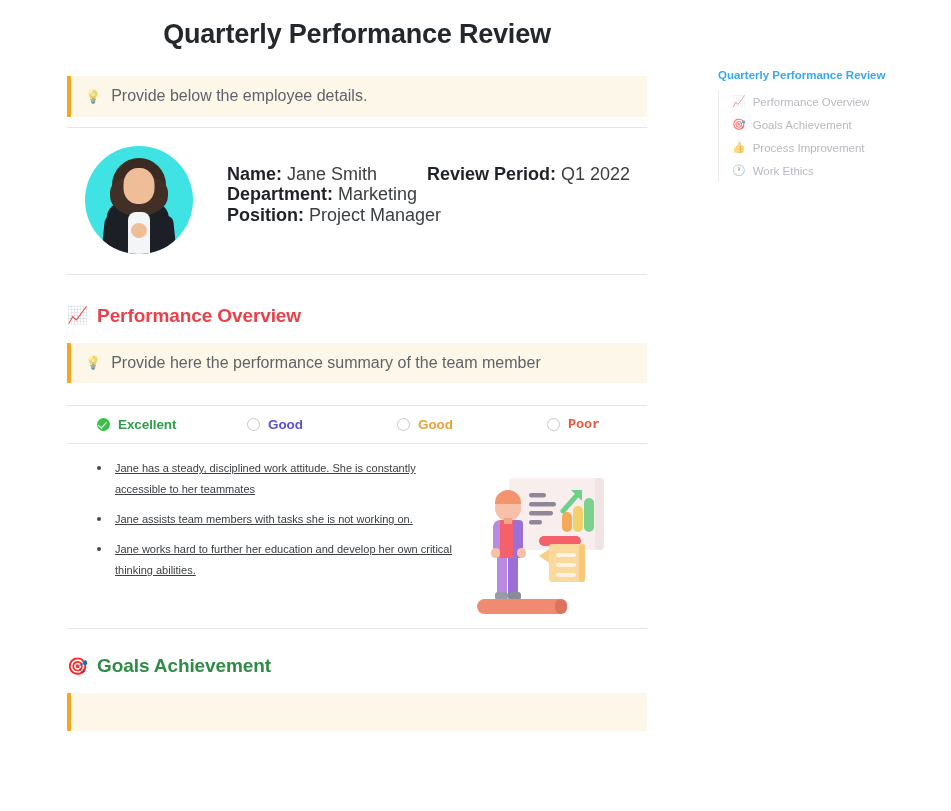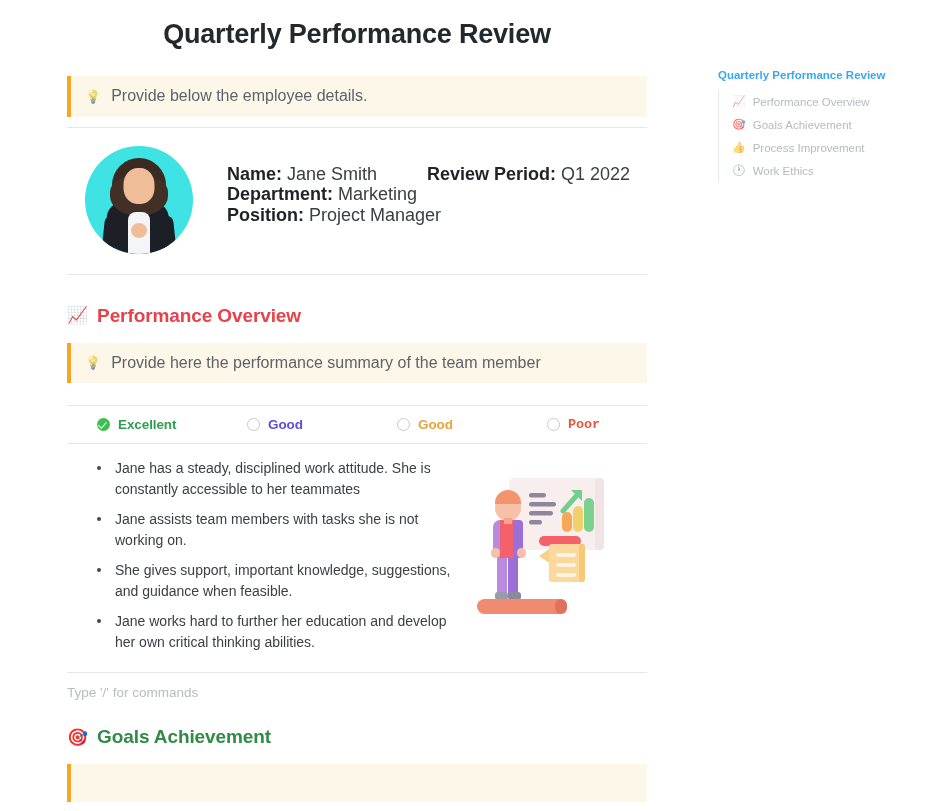--- a/index.html
+++ b/index.html
@@ -291,25 +291,26 @@
   }
   ul.bullets {
     margin: 0;
     padding: 0 0 0 26px;
     list-style: none;
     width: 390px;
     flex: none;
   }
   ul.bullets li {
     position: relative;
-    font-size: 14px;
+    font-size: 11px;
     line-height: 21px;
     color: #3c4043;
     padding-left: 22px;
     margin-bottom: 9px;
+    text-decoration: underline;
   }
   ul.bullets li::before {
     content: "";
     position: absolute;
     left: 4px;
     top: 8px;
     width: 4px;
     height: 4px;
     border-radius: 50%;
     background: #44484c;
@@ -462,21 +463,20 @@
           <span class="rating-label c-poor">Poor</span>
         </div>
       </div>
 
       <div class="divider"></div>
 
       <div class="content-row">
         <ul class="bullets">
           <li>Jane has a steady, disciplined work attitude. She is constantly accessible to her teammates</li>
           <li>Jane assists team members with tasks she is not working on.</li>
-          <li>She gives support, important knowledge, suggestions, and guidance when feasible.</li>
           <li>Jane works hard to further her education and develop her own critical thinking abilities.</li>
         </ul>
 
         <div class="illus">
           <svg width="150" height="150" viewBox="0 0 150 150" xmlns="http://www.w3.org/2000/svg">
 
             <rect x="42" y="10" width="95" height="72" rx="5" fill="#f8eeee"></rect>
             <rect x="128" y="10" width="9" height="72" rx="4" fill="#f0e4e4"></rect>
 
             <rect x="62" y="25" width="17" height="4.5" rx="2.2" fill="#8d8799"></rect>
@@ -518,21 +518,20 @@
             <rect x="37" y="50" width="8" height="6" fill="#f2a888"></rect>
 
             <rect x="10" y="131" width="90" height="15" rx="7.5" fill="#f08b72"></rect>
             <rect x="88" y="131" width="12" height="15" rx="6" fill="#e0715c"></rect>
           </svg>
         </div>
       </div>
 
       <div class="sp-10"></div>
       <div class="divider"></div>
-      <div class="placeholder">Type '/' for commands</div>
 
       <div class="sp-26"></div>
 
       <div class="sec-head green">
         <span class="emoji">🎯</span>
         <span class="label">Goals Achievement</span>
       </div>
 
       <div class="sp-16"></div>
 

